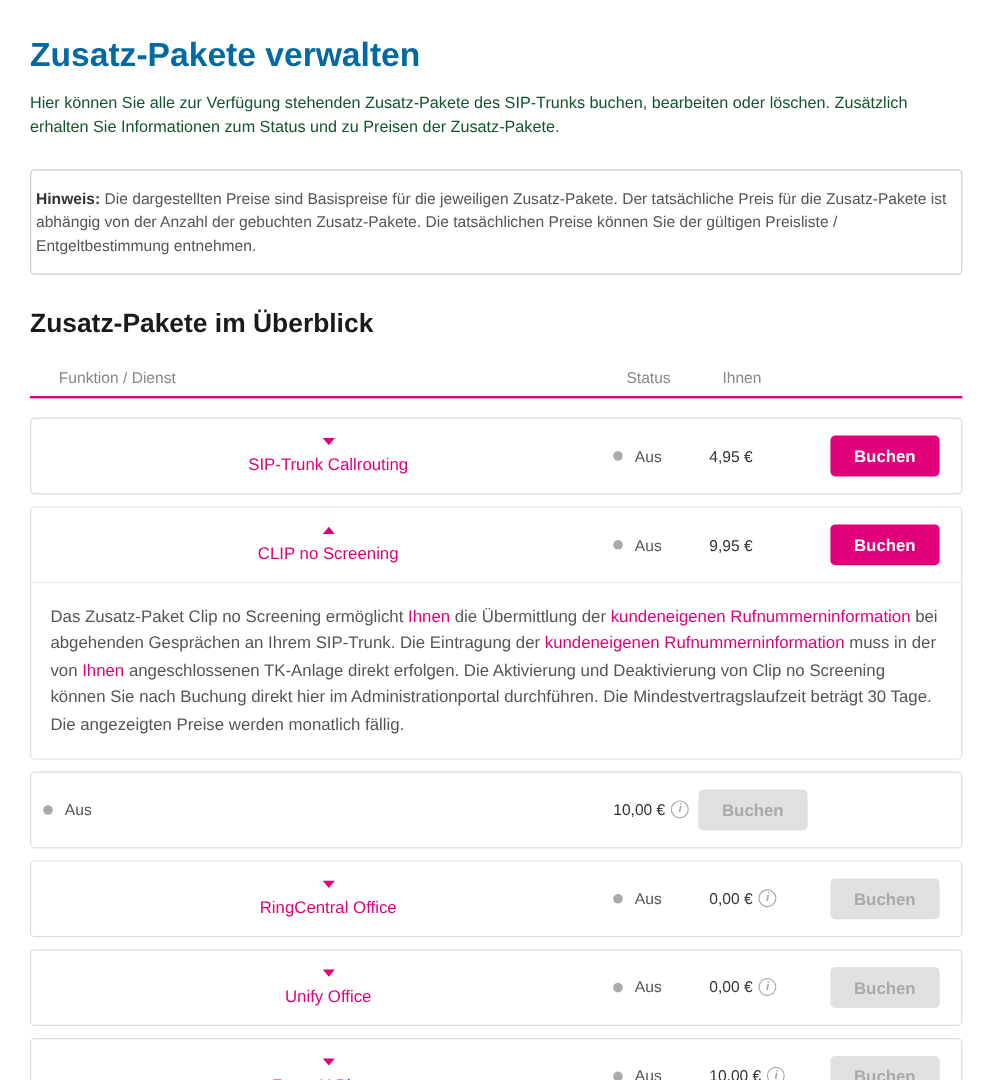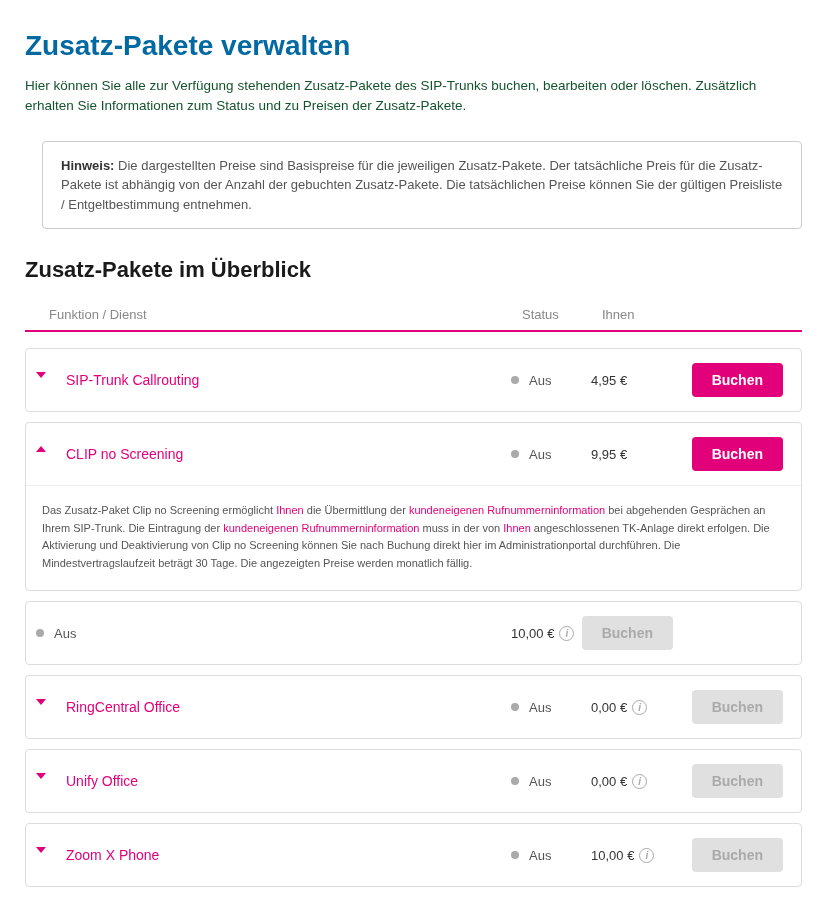--- a/index.html
+++ b/index.html
@@ -22,26 +22,25 @@
     .intro-text {
       color: #14532d;
       font-size: 13.5px;
       line-height: 1.5;
       margin-bottom: 24px;
     }
 
     .info-box {
       border: 1px solid #ccc;
       border-radius: 4px;
-      padding: 14px 18px;
+      padding: 14px 4px;
       margin-bottom: 28px;
       font-size: 13px;
       color: #555;
       line-height: 1.5;
-      margin-left: 17px;
     }
 
     .info-box strong {
       color: #333;
       font-weight: bold;
     }
 
     .section-title {
       font-size: 22px;
       font-weight: bold;
@@ -69,24 +68,26 @@
     .service-row-header {
       display: grid;
       grid-template-columns: 1fr 80px 90px 110px;
       align-items: center;
       padding: 14px 10px 14px 10px;
       cursor: pointer;
     }
 
     .service-name {
       display: flex;
-      gap: 20px;
+      align-items: center;
+      gap: 8px;
       color: #e2007a;
       font-size: 14px;
       font-weight: 500;
+      flex-direction: column;
     }
 
     .chevron-up {
       display: inline-block;
       width: 0;
       height: 0;
       border-left: 5px solid transparent;
       border-right: 5px solid transparent;
       border-bottom: 6px solid #e2007a;
     }
@@ -165,21 +166,21 @@
       padding: 9px 20px;
       font-size: 14px;
       font-weight: bold;
       cursor: not-allowed;
       white-space: nowrap;
     }
 
     .service-expanded {
       border-top: 1px solid #eee;
       padding: 16px 16px 18px 16px;
-      font-size: 11px;
+      font-size: 14px;
       color: #555;
       line-height: 1.6;
     }
 
     .service-expanded a,
     .service-expanded .highlight {
       color: #e2007a;
     }
   </style>
 </head>

